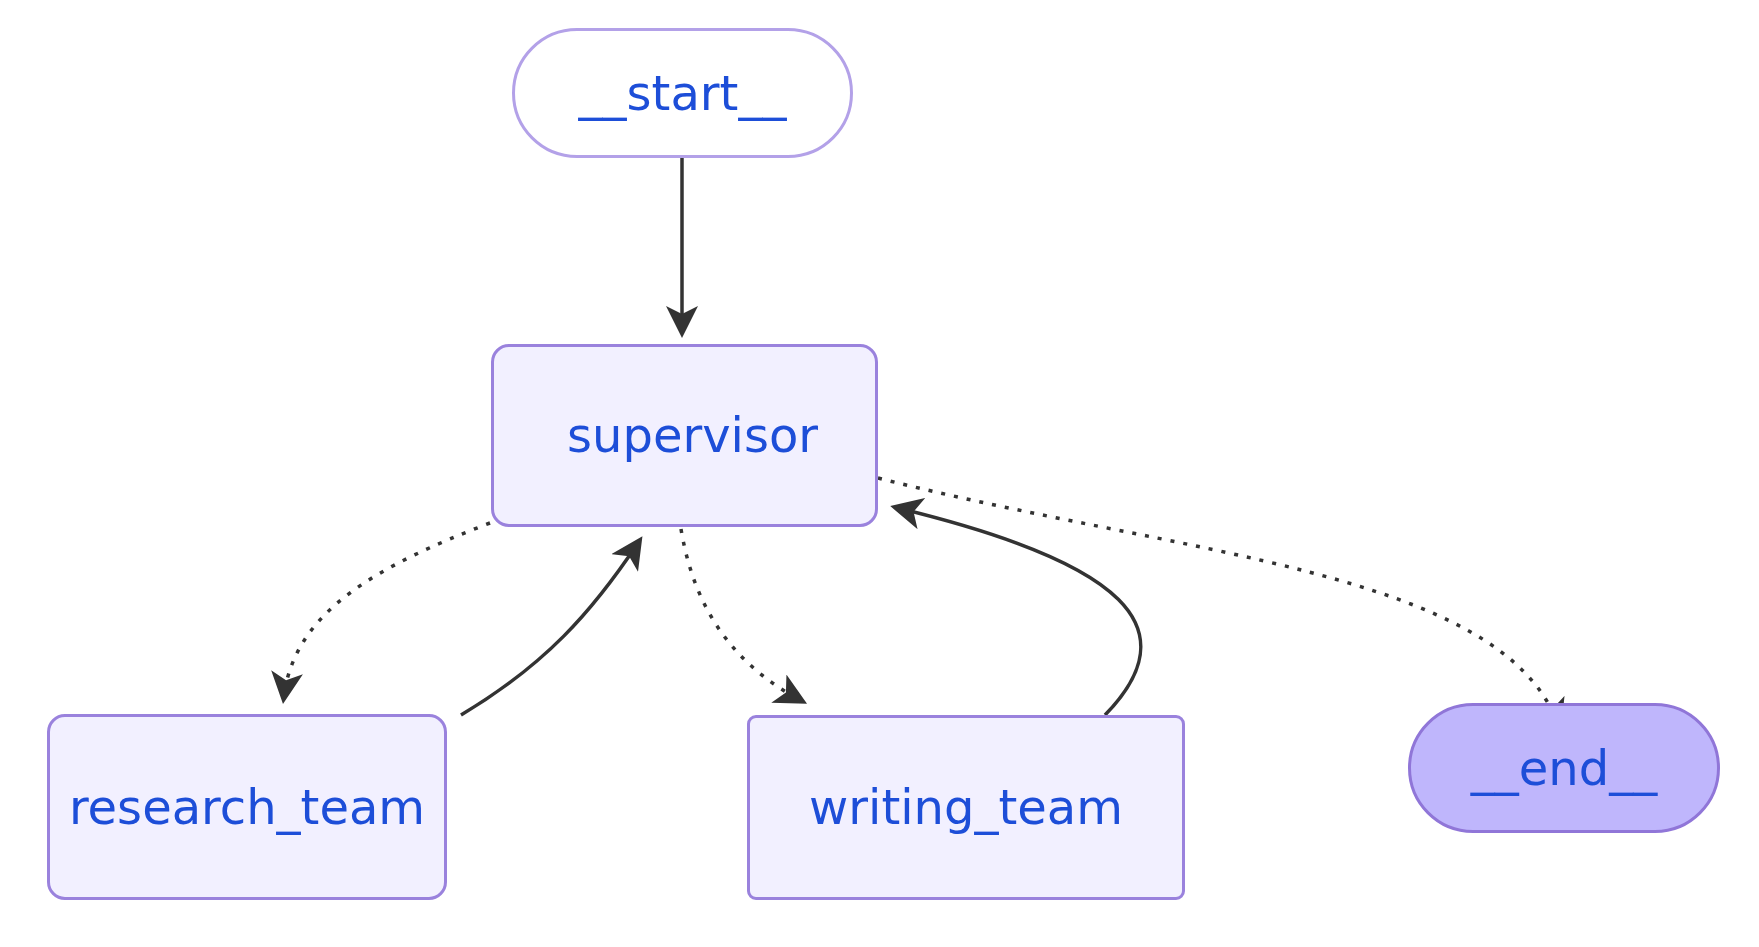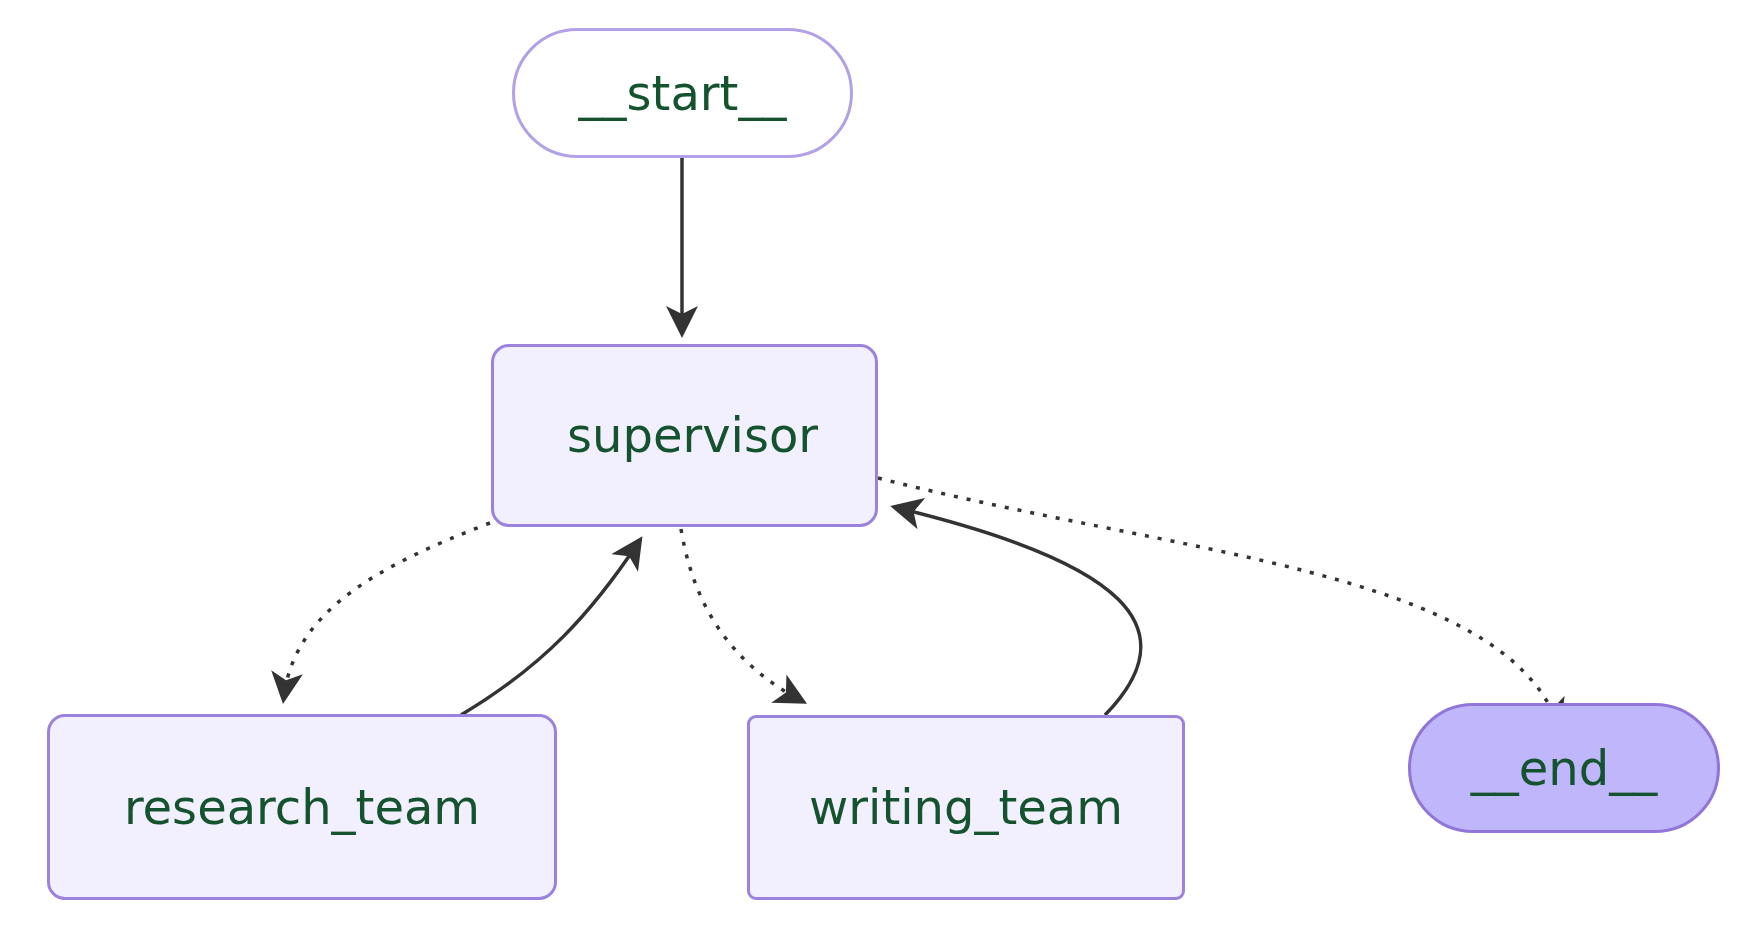--- a/index.html
+++ b/index.html
@@ -22,21 +22,21 @@
     width: 1759px;
     height: 947px;
   }
   .node {
     position: absolute;
     box-sizing: border-box;
     display: flex;
     align-items: center;
     justify-content: center;
     font-size: 48px;
-    color: #14532d;
+    color: #1d4ed8;
     background: #f2f0ff;
     border: 3px solid #9a82dd;
     border-radius: 18px;
     white-space: nowrap;
   }
   .node .label {
     display: inline-block;
     line-height: 1.1;
   }
   .node.stadium {
@@ -44,21 +44,21 @@
   }
   .node.start-node {
     left: 512px;  top: 28px;  width: 341px; height: 130px;
     background: #ffffff;
     border-color: #b3a1e8;
   }
   .node.supervisor-node {
     left: 491px;  top: 344px; width: 387px; height: 183px; padding-left: 16px;
   }
   .node.research-node {
-    left: 47px;   top: 714px; width: 510px; height: 186px;
+    left: 47px;   top: 714px; width: 400px; height: 186px;
   }
   .node.writing-node {
     left: 747px;  top: 715px; width: 438px; height: 185px; border-radius: 9px;
   }
   .node.end-node {
     left: 1408px; top: 703px; width: 312px; height: 130px;
     background: #bfb6fc;
     border-color: #9076d8;
   }
   .edge {

